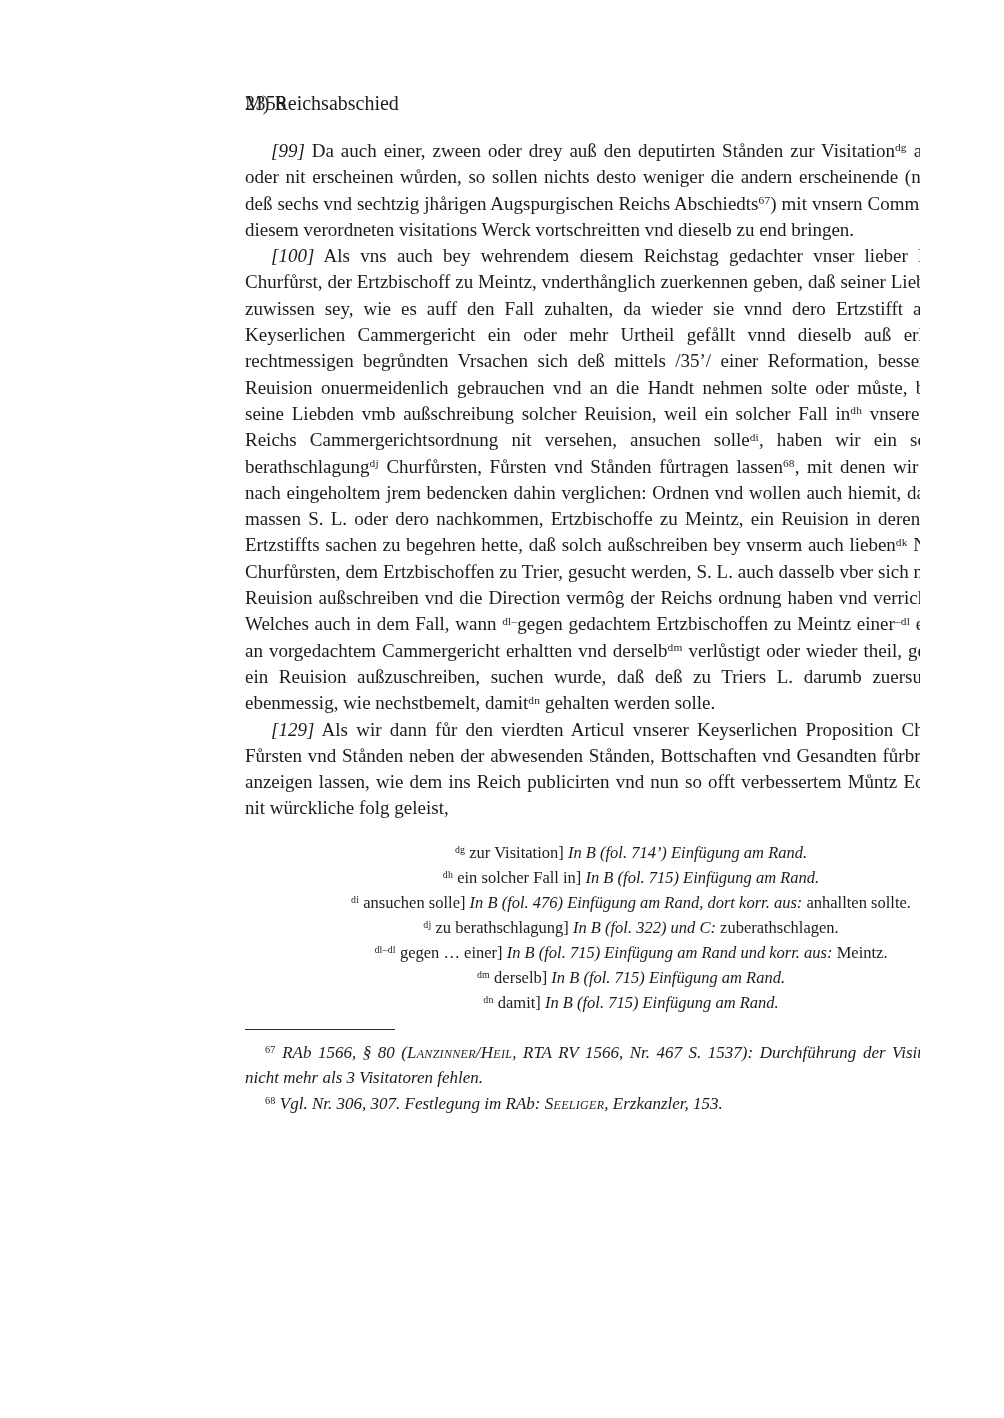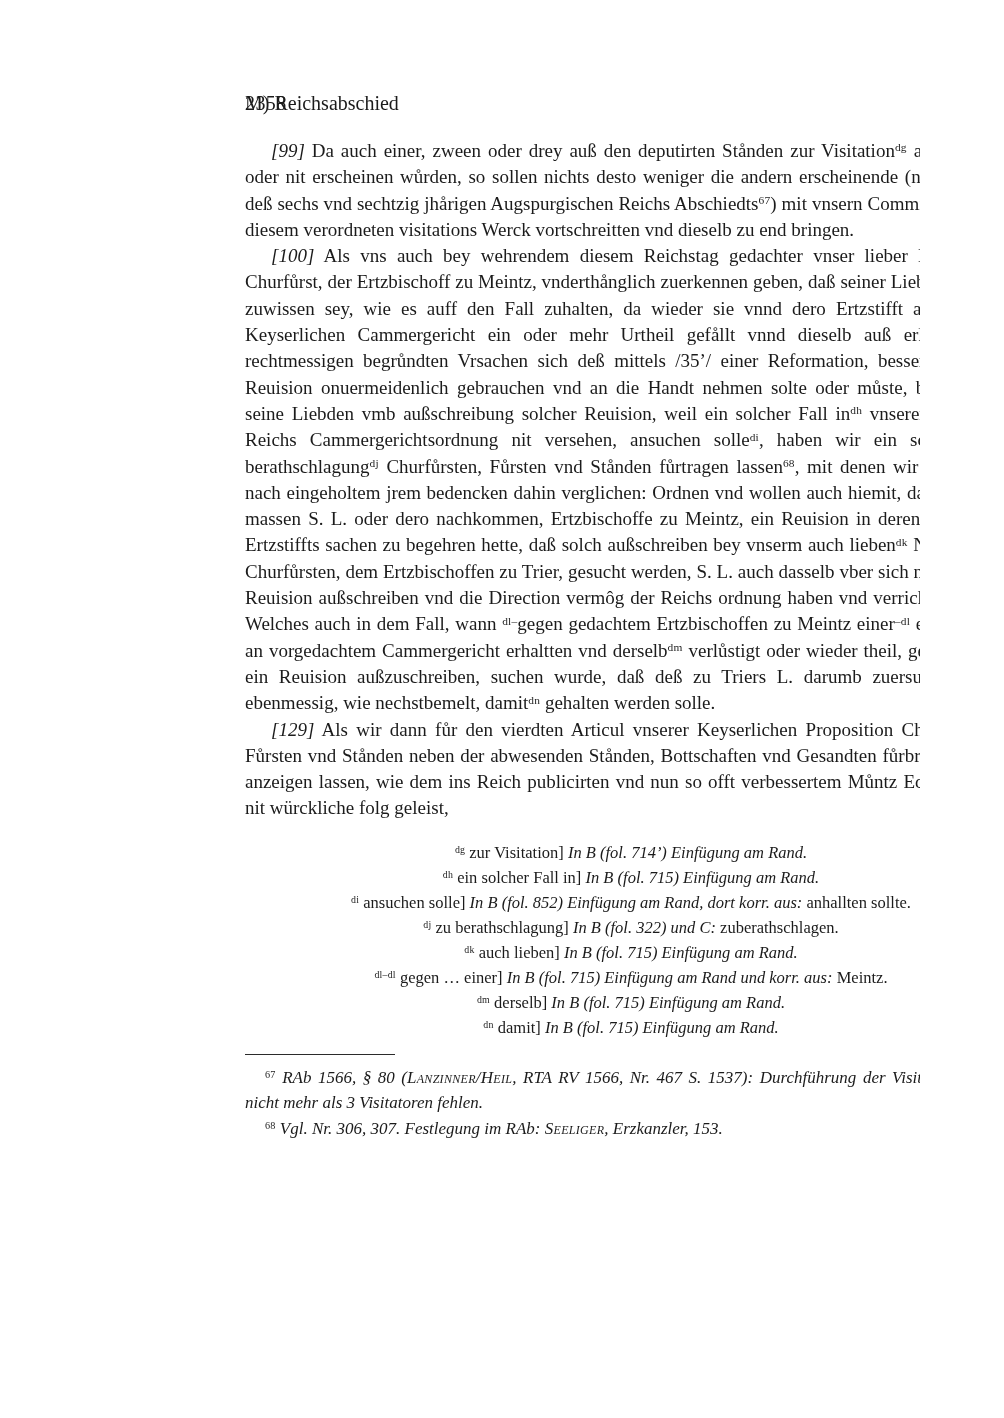--- a/index.html
+++ b/index.html
@@ -100,23 +100,22 @@
 
     <main class="body-text">
       <p><span class="seg-i">[99]</span><span class="seg-n"> Da auch einer, zween oder drey auß den deputirten Stånden zur Visitation</span><sup class="seg-sup">dg</sup><span class="seg-n"> außbleiben oder nit erscheinen wůrden, so sollen nichts desto weniger die andern erscheinende (nach besag deß sechs vnd sechtzig jhårigen Augspurgischen Reichs Abschiedts</span><sup class="seg-supn">67</sup><span class="seg-n">) mit vnsern Commissarien in diesem verordneten visitations Werck vortschreitten vnd dieselb zu end bringen.</span></p>
       <p><span class="seg-i">[100]</span><span class="seg-n"> Als vns auch bey wehrendem diesem Reichstag gedachter vnser lieber Neue vnd Churfůrst, der Ertzbischoff zu Meintz, vnderthånglich zuerkennen geben, daß seiner Liebden nôtig zuwissen sey, wie es auff den Fall zuhalten, da wieder sie vnnd dero Ertzstifft an vnserm Keyserlichen Cammergericht ein oder mehr Urtheil gefållt vnnd dieselb auß erheblichen, rechtmessigen begrůndten Vrsachen sich deß mittels /35’/ einer Reformation, besserung oder Reuision onuermeidenlich gebrauchen vnd an die Handt nehmen solte oder můste, bey weme seine Liebden vmb außschreibung solcher Reuision, weil ein solcher Fall in</span><sup class="seg-sup">dh</sup><span class="seg-n"> vnserer vnd deß Reichs Cammergerichtsordnung nit versehen, ansuchen solle</span><sup class="seg-sup">di</sup><span class="seg-n">, haben wir ein solches zu berathschlagung</span><sup class="seg-sup">dj</sup><span class="seg-n"> Churfůrsten, Fůrsten vnd Stånden fůrtragen lassen</span><sup class="seg-supn">68</sup><span class="seg-n">, mit denen wir vns dann nach eingeholtem jrem bedencken dahin verglichen: Ordnen vnd wollen auch hiemit, da erzehlter massen S. L. oder dero nachkommen, Ertzbischoffe zu Meintz, ein Reuision in deren vnd dero Ertzstiffts sachen zu begehren hette, daß solch außschreiben bey vnserm auch lieben</span><sup class="seg-sup">dk</sup><span class="seg-n"> Neuen vnd Churfůrsten, dem Ertzbischoffen zu Trier, gesucht werden, S. L. auch dasselb vber sich nemen, die Reuision außschreiben vnd die Direction vermôg der Reichs ordnung haben vnd verrichten solle. Welches auch in dem Fall, wann </span><sup class="seg-sup">dl–</sup><span class="seg-n">gegen gedachtem Ertzbischoffen zu Meintz einer</span><sup class="seg-sup">–dl</sup><span class="seg-n"> ein Vrtheil an vorgedachtem Cammergericht erhaltten vnd derselb</span><sup class="seg-sup">dm</sup><span class="seg-n"> verlůstigt oder wieder theil, gegen S. L. ein Reuision außzuschreiben, suchen wurde, daß deß zu Triers L. darumb zuersuchen vnd ebenmessig, wie nechstbemelt, damit</span><sup class="seg-sup">dn</sup><span class="seg-n"> gehalten werden solle.</span></p>
       <p><span class="seg-i">[129]</span><span class="seg-n"> Als wir dann fůr den vierdten Articul vnserer Keyserlichen Proposition Churfůrsten, Fůrsten vnd Stånden neben der abwesenden Stånden, Bottschaften vnd Gesandten fůrbringen vnd anzeigen lassen, wie dem ins Reich publicirten vnd nun so offt verbessertem Můntz Edict so gar nit würckliche folg geleist,</span></p>
     </main>
 
     <section class="apparatus">
       <div class="entry"><sup class="seg-sup">dg</sup><span class="seg-n"> zur Visitation] </span><span class="seg-i">In B (fol. 714’) Einfügung am Rand.</span></div>
       <div class="entry"><sup class="seg-sup">dh</sup><span class="seg-n"> ein solcher Fall in] </span><span class="seg-i">In B (fol. 715) Einfügung am Rand.</span></div>
-      <div class="entry"><sup class="seg-sup">di</sup><span class="seg-n"> ansuchen solle] </span><span class="seg-i">In B (fol. 852) Einfügung am Rand, dort korr. aus: </span><span class="seg-n">anhallten sollte.</span></div>
+      <div class="entry"><sup class="seg-sup">di</sup><span class="seg-n"> ansuchen solle] </span><span class="seg-i">In B (fol. 476) Einfügung am Rand, dort korr. aus: </span><span class="seg-n">anhallten sollte.</span></div>
       <div class="entry"><sup class="seg-sup">dj</sup><span class="seg-n"> zu berathschlagung] </span><span class="seg-i">In B (fol. 322) und C: </span><span class="seg-n">zuberathschlagen.</span></div>
-      <div class="entry"><sup class="seg-sup">dk</sup><span class="seg-n"> auch lieben] </span><span class="seg-i">In B (fol. 715) Einfügung am Rand.</span></div>
       <div class="entry"><sup class="seg-sup">dl–dl</sup><span class="seg-n"> gegen … einer] </span><span class="seg-i">In B (fol. 715) Einfügung am Rand und korr. aus: </span><span class="seg-n">Meintz.</span></div>
       <div class="entry"><sup class="seg-sup">dm</sup><span class="seg-n"> derselb] </span><span class="seg-i">In B (fol. 715) Einfügung am Rand.</span></div>
       <div class="entry"><sup class="seg-sup">dn</sup><span class="seg-n"> damit] </span><span class="seg-i">In B (fol. 715) Einfügung am Rand.</span></div>
     </section>
 
     <div class="footnote-rule"></div>
 
     <section class="footnotes">
       <p class="fn"><sup class="seg-supn">67</sup><span class="seg-n"> </span><span class="seg-i">RAb 1566, § 80 (</span><span class="seg-sc">Lanzinner/Heil</span><span class="seg-i">, RTA RV 1566, Nr. 467 S. 1537): Durchführung der Visitation, falls nicht mehr als 3 Visitatoren fehlen.</span></p>
       <p class="fn"><sup class="seg-supn">68</sup><span class="seg-n"> </span><span class="seg-i">Vgl. Nr. 306, 307. Festlegung im RAb: </span><span class="seg-sc">Seeliger</span><span class="seg-i">, Erzkanzler, 153.</span></p>

